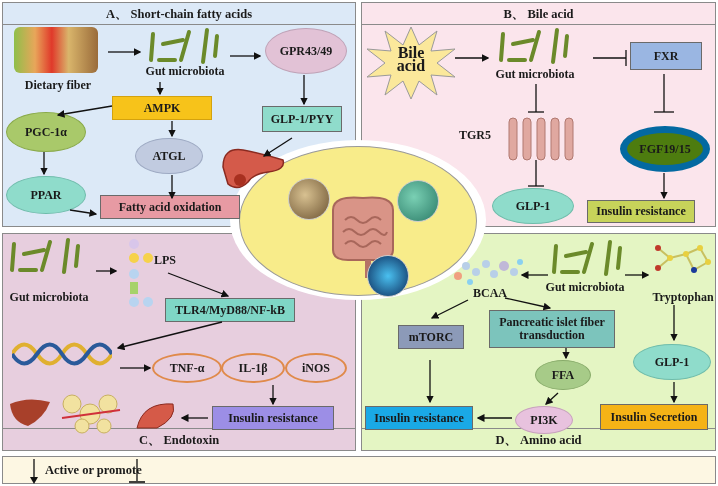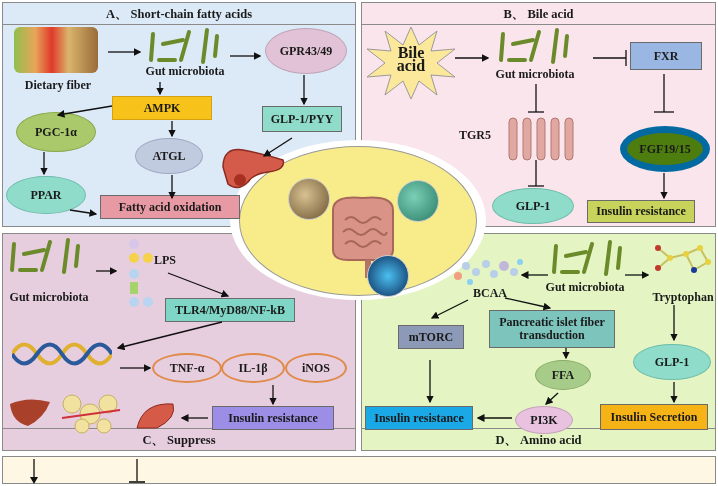--- a/index.html
+++ b/index.html
@@ -28,21 +28,21 @@
 
 <div class="panel" id="pA">
   <div class="ptitle" style="top:0">A、 Short-chain fatty acids</div>
 </div>
 
 <div class="panel" id="pB">
   <div class="ptitle" style="top:0">B、 Bile acid</div>
 </div>
 
 <div class="panel" id="pC">
-  <div class="ptitle bottom">C、 Suppress</div>
+  <div class="ptitle bottom">C、 Endotoxin</div>
 </div>
 
 <div class="panel" id="pD">
   <div class="ptitle bottom">D、 Amino acid</div>
 </div>
 
 <div class="center"></div>
 <div class="center-in"></div>
 <div style="position:absolute;left:323px;top:190px;width:80px;height:90px;">
   <svg width="80" height="90" viewBox="0 0 80 90">
@@ -66,21 +66,21 @@
         <path d="M62 4 L58 36"></path>
         <path d="M72 10 L70 30"></path>
         <path d="M14 34 L30 34"></path>
       </g>
     </svg>
 </div>
 <div class="n plain" style="left:140px;top:64px;width:90px;height:15px">Gut microbiota</div>
 <div class="n ell" style="left:265px;top:28px;width:82px;height:46px;background:#e2c2d6;border:1px solid #bfa3b7">GPR43/49</div>
 <div class="n rect" style="left:112px;top:96px;width:100px;height:24px;background:#f7c31a;border-color:#d4a20e">AMPK</div>
 <div class="n rect" style="left:262px;top:106px;width:80px;height:26px;background:#8fdccb">GLP-1/PYY</div>
-<div class="n ell" style="left:16px;top:112px;width:80px;height:40px;background:#a9c96a;border:1px solid #8aaa4a">PGC-1α</div>
+<div class="n ell" style="left:6px;top:112px;width:80px;height:40px;background:#a9c96a;border:1px solid #8aaa4a">PGC-1α</div>
 <div class="n ell" style="left:135px;top:138px;width:68px;height:36px;background:#c1cbe0;border:1px solid #9eaac3">ATGL</div>
 <div style="position:absolute;left:218px;top:142px;width:70px;height:50px">
   <svg width="70" height="50">
       <path d="M5 25 Q5 5 25 8 Q45 12 65 18 Q68 28 50 30 Q35 32 30 40 Q20 50 10 42 Z" fill="#d45a4a" stroke="#8a2a20" stroke-width="1.5"></path>
       <circle cx="22" cy="38" r="6" fill="#a83020"></circle>
     </svg>
 </div>
 <div class="n ell" style="left:6px;top:176px;width:80px;height:38px;background:#8fdccb;border:1px solid #6fbcab">PPAR</div>
 <div class="n rect" style="left:100px;top:195px;width:140px;height:24px;background:#e79aa3">Fatty acid oxidation</div>
 
@@ -285,17 +285,18 @@
     <line x1="512" y1="418" x2="478" y2="418" marker-end="url(#ah)"></line>
     <line x1="674" y1="382" x2="674" y2="402" marker-end="url(#ah)"></line>
   </g>
 </svg>
 
 <div class="legend">
   <svg style="position:absolute;left:24px;top:0" width="14" height="28">
       <line x1="7" y1="2" x2="7" y2="24" stroke="#111" stroke-width="1.3"></line>
       <path d="M3,20 L7,27 L11,20 Z" fill="#111"></path>
     </svg>
+  <span class="lg-text" style="left:42px">Active or promote</span>
   <svg style="position:absolute;left:124px;top:0" width="20" height="28">
       <line x1="10" y1="2" x2="10" y2="24" stroke="#111" stroke-width="1.3"></line>
       <line x1="2" y1="25" x2="18" y2="25" stroke="#111" stroke-width="1.6"></line>
     </svg>
 </div>
 
 </body></html>

